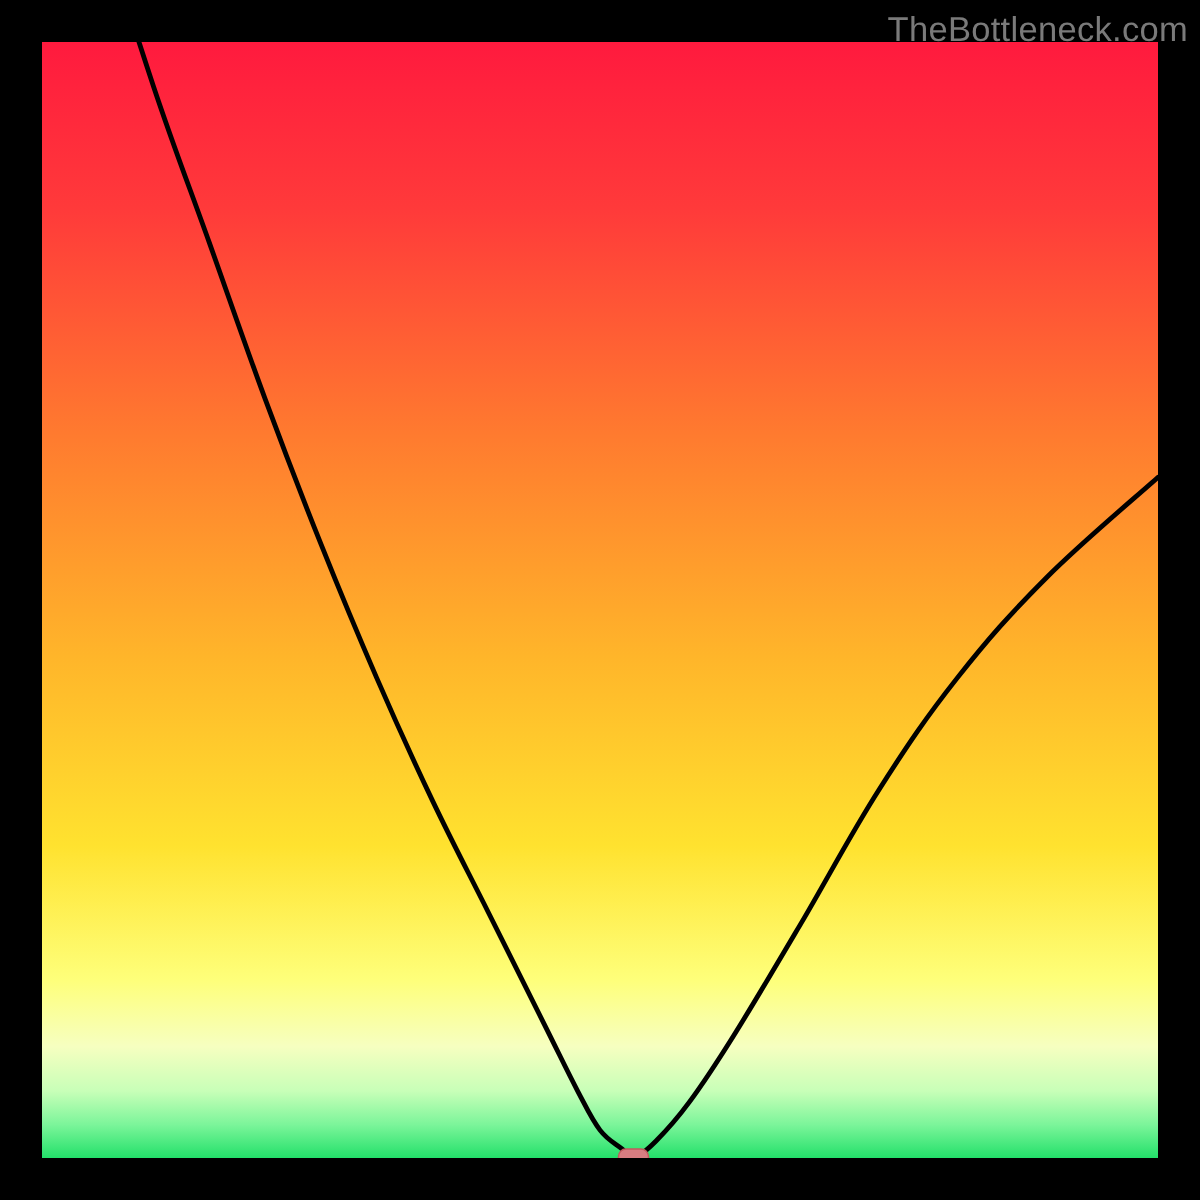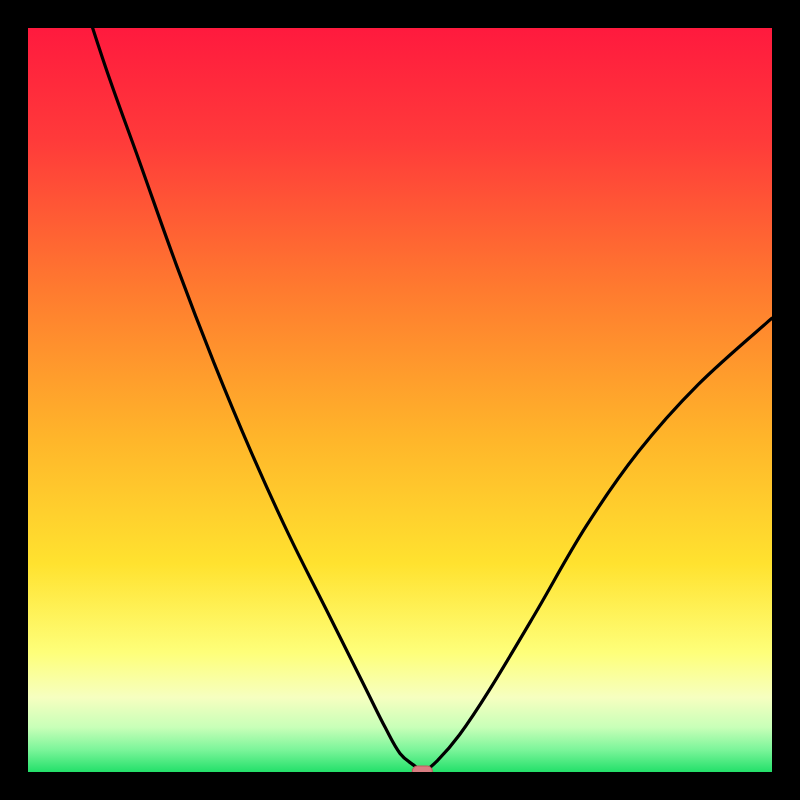--- a/index.html
+++ b/index.html
@@ -62,14 +62,15 @@
             <stop offset="97.00%" stop-color="#7cf59a"></stop>
             <stop offset="100.00%" stop-color="#23e06a"></stop>
           </linearGradient>
       </defs>
       <rect id="bg-rect" x="0" y="0" width="744" height="744" fill="url(#bg-grad)"></rect>
       <path id="curve-path" fill="none" stroke-width="3.2" stroke-linecap="round" stroke-linejoin="round" d="M 0.00 -223.20 C 6.82 -198.65, 23.56 -135.66, 37.20 -89.28 C 50.84 -42.90, 60.76 -11.16, 74.40 29.76 C 88.04 70.68, 97.96 95.73, 111.60 133.92 C 125.24 172.11, 135.16 201.25, 148.80 238.08 C 162.44 274.91, 172.36 300.70, 186.00 334.80 C 199.64 368.90, 209.56 392.71, 223.20 424.08 C 236.84 455.45, 246.76 477.28, 260.40 505.92 C 274.04 534.56, 283.96 553.04, 297.60 580.32 C 311.24 607.60, 323.89 632.90, 334.80 654.72 C 345.71 676.54, 350.30 686.40, 357.12 699.36 C 363.94 712.32, 366.54 718.31, 372.00 725.40 C 377.46 732.49, 382.79 734.64, 386.88 738.05 C 390.97 741.46, 390.23 744.95, 394.32 744.00 C 398.41 743.05, 402.38 739.66, 409.20 732.84 C 416.02 726.02, 421.97 719.76, 431.52 706.80 C 441.07 693.84, 447.64 683.98, 461.28 662.16 C 474.92 640.34, 488.19 617.77, 505.92 587.76 C 523.65 557.75, 538.90 528.49, 558.00 498.48 C 577.10 468.47, 589.62 450.00, 610.08 424.08 C 630.54 398.16, 645.05 381.67, 669.60 357.12 C 694.15 332.57, 730.36 302.44, 744.00 290.16" stroke="#000000"></path>
       <rect id="marker-rect" rx="5" ry="5" x="384.32" y="738.00" width="20" height="12" fill="#d87d81" stroke="#c25a5e" stroke-width="1"></rect>
     </svg>
   </div>
 
+  <div class="watermark">TheBottleneck.com</div>
 
 </div>
 
 </body></html>

